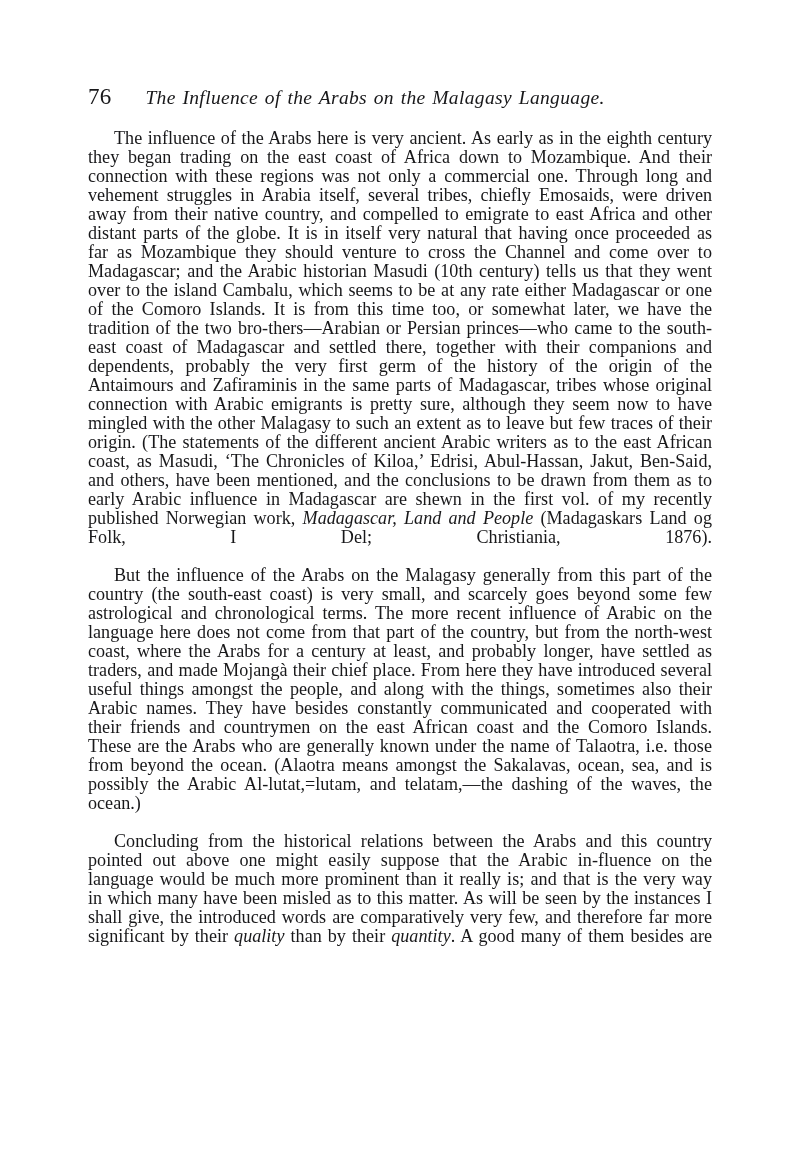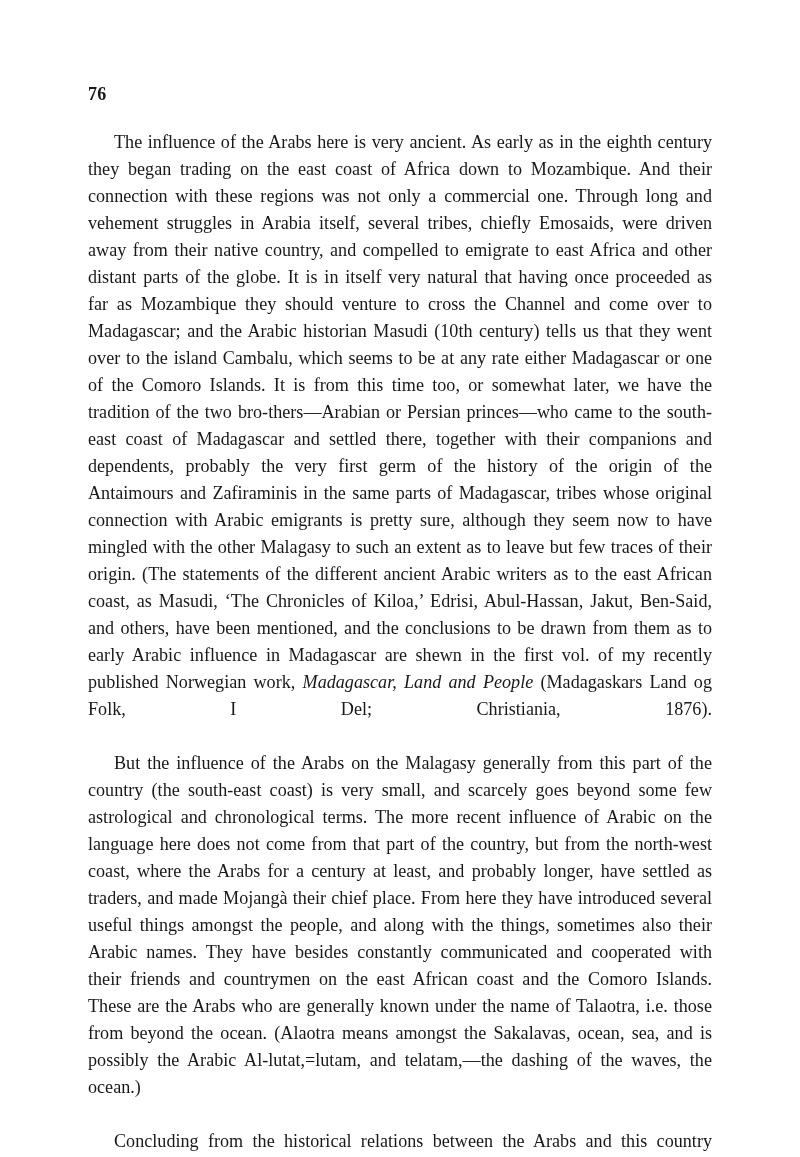--- a/index.html
+++ b/index.html
@@ -27,22 +27,22 @@
     left: 88px;
     top: 84px;
     width: 624px;
     height: 26px;
     display: flex;
     align-items: baseline;
     white-space: nowrap;
   }
 
   .folio {
-    font-size: 18px;
-    font-weight: bold;
+    font-size: 23px;
+    font-weight: normal;
     letter-spacing: 0.2px;
     margin-right: 34px;
   }
 
   .head-title {
     font-size: 19.5px;
     font-style: italic;
     letter-spacing: 0.35px;
     word-spacing: 1.5px;
   }
@@ -51,21 +51,21 @@
   .textblock {
     position: absolute;
     left: 88px;
     top: 129px;
     width: 624px;
   }
 
   p.para {
     margin: 0;
     font-size: 18.1px;
-    line-height: 27px;
+    line-height: 19px;
     text-align: justify;
     text-justify: inter-word;
     word-spacing: 0.6px;
     letter-spacing: 0.02px;
     text-indent: 26px;
     hyphens: none;
   }
 
   p.para + p.para {
   }
@@ -81,20 +81,21 @@
     font-style: italic;
   }
 </style>
 </head>
 <body>
 
 <div class="page">
 
   <div class="running-head">
     <span class="folio">76</span>
+    <span class="head-title">The Influence of the Arabs on the Malagasy Language.</span>
   </div>
 
   <div class="textblock">
       <p class="para">The influence of the Arabs here is very ancient. As early as in the eighth century they began trading on the east coast of Africa down to Mozambique. And their connection with these regions was not only a commercial one. Through long and vehement struggles in Arabia itself, several tribes, chiefly Emosaids, were driven away from their native country, and compelled to emigrate to east Africa and other distant parts of the globe. It is in itself very natural that having once proceeded as far as Mozambique they should venture to cross the Channel and come over to Madagascar; and the Arabic historian Masudi (10th century) tells us that they went over to the island Cambalu, which seems to be at any rate either Madagascar or one of the Comoro Islands. It is from this time too, or somewhat later, we have the tradition of the two bro-thers—Arabian or Persian princes—who came to the south-east coast of Madagascar and settled there, together with their companions and dependents, probably the very first germ of the history of the origin of the Antaimours and Zafiraminis in the same parts of Madagascar, tribes whose original connection with Arabic emigrants is pretty sure, although they seem now to have mingled with the other Malagasy to such an extent as to leave but few traces of their origin. (The statements of the different ancient Arabic writers as to the east African coast, as Masudi, ‘The Chronicles of Kiloa,’ Edrisi, Abul-Hassan, Jakut, Ben-Said, and others, have been mentioned, and the conclusions to be drawn from them as to early Arabic influence in Madagascar are shewn in the first vol. of my recently published Norwegian work, <em>Madagascar, Land and People</em> (Madagaskars Land og Folk, I Del; Christiania, 1876).</p>
       <p class="para">But the influence of the Arabs on the Malagasy generally from this part of the country (the south-east coast) is very small, and scarcely goes beyond some few astrological and chronological terms. The more recent influence of Arabic on the language here does not come from that part of the country, but from the north-west coast, where the Arabs for a century at least, and probably longer, have settled as traders, and made Mojangà their chief place. From here they have introduced several useful things amongst the people, and along with the things, sometimes also their Arabic names. They have besides constantly communicated and cooperated with their friends and countrymen on the east African coast and the Comoro Islands. These are the Arabs who are generally known under the name of Talaotra, i.e. those from beyond the ocean. (Alaotra means amongst the Sakalavas, ocean, sea, and is possibly the Arabic Al-lutat,=lutam, and telatam,—the dashing of the waves, the ocean.)</p>
       <p class="para">Concluding from the historical relations between the Arabs and this country pointed out above one might easily suppose that the Arabic in-fluence on the language would be much more prominent than it really is; and that is the very way in which many have been misled as to this matter. As will be seen by the instances I shall give, the introduced words are comparatively very few, and therefore far more significant by their <em>quality</em> than by their <em>quantity</em>. A good many of them besides are</p>
     </div>
 
 </div>
 

